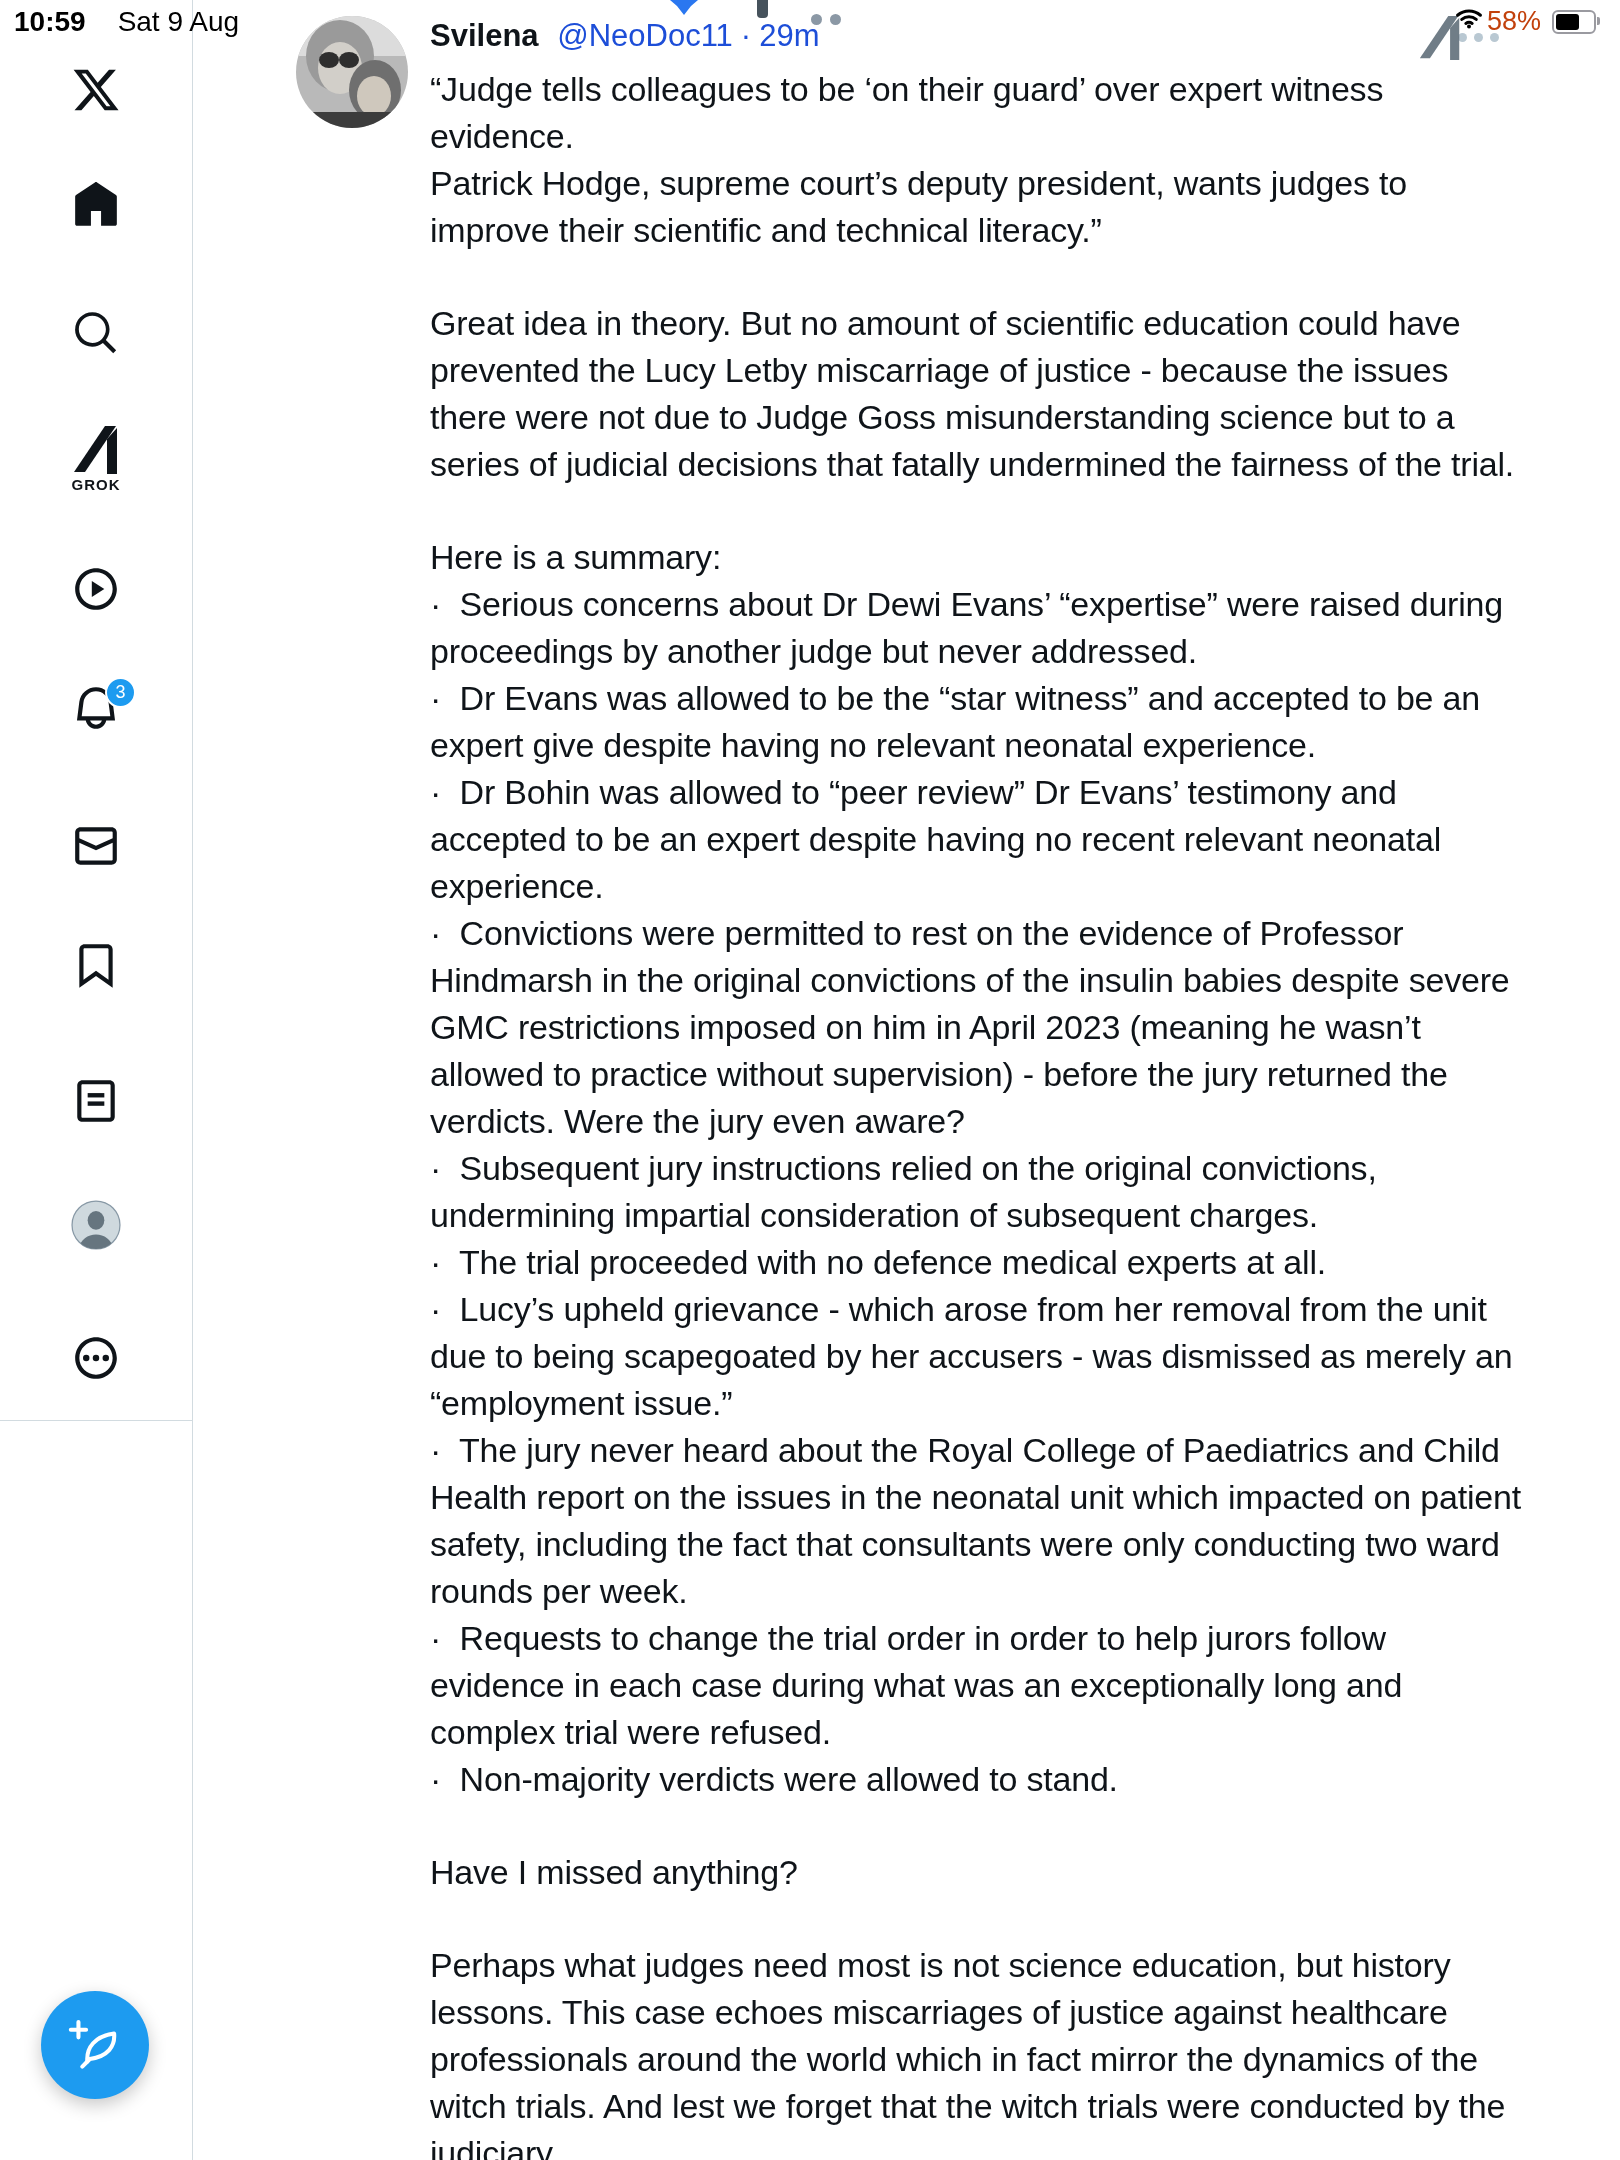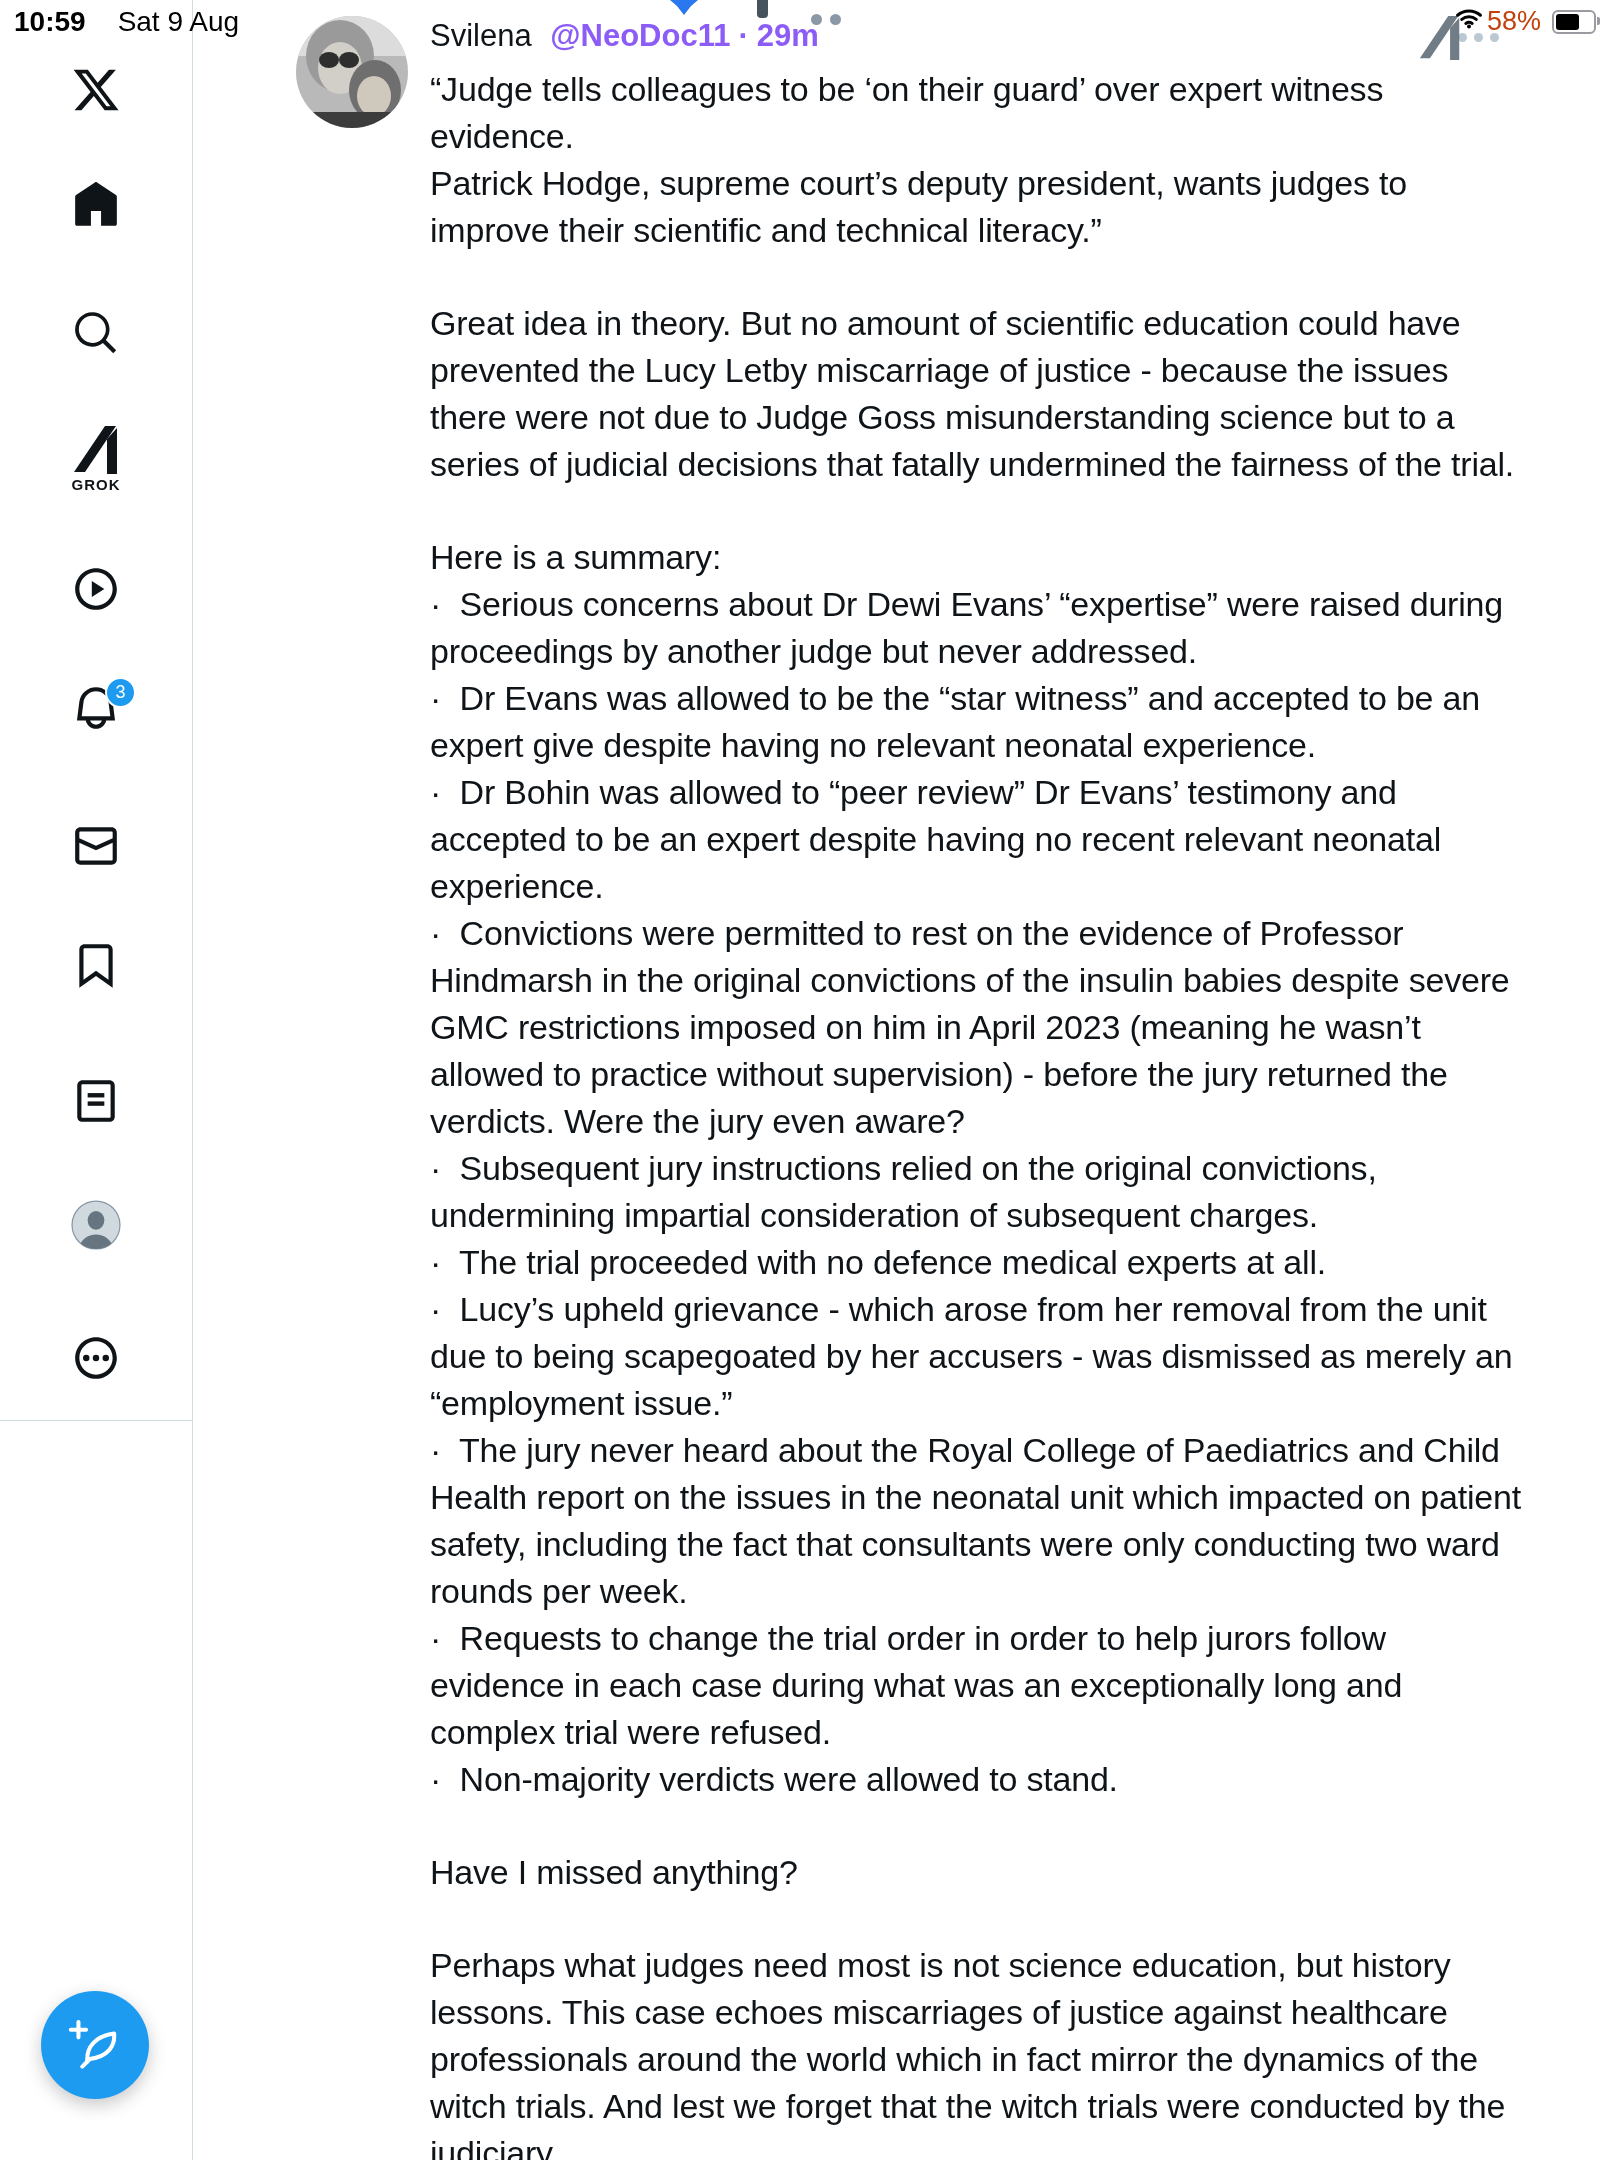--- a/index.html
+++ b/index.html
@@ -38,22 +38,22 @@
   .fab{
     position:absolute;left:41px;top:1991px;width:108px;height:108px;border-radius:50%;
     background:#1d9bf0;box-shadow:0 6px 18px rgba(0,0,0,.22);
     display:flex;align-items:center;justify-content:center;cursor:pointer;z-index:12;
   }
   .fab svg{width:56px;height:56px;}
   
   .main{position:absolute;left:193px;top:0;right:0;bottom:0;}
   .avatar{position:absolute;left:103px;top:16px;width:112px;height:112px;border-radius:50%;overflow:hidden;cursor:pointer;}
   .tweet-header{position:absolute;left:237px;top:18px;font-size:31px;white-space:nowrap;}
-  .author{font-weight:400;color:#0f1419;}
-  .handle,.sep,.time-ago{color:#8b5cf6;font-weight:700;}
+  .author{font-weight:700;color:#0f1419;}
+  .handle,.sep,.time-ago{color:#1d4ed8;font-weight:400;}
   .sep{margin:0 8px;}
   .header-more{position:absolute;left:618px;top:14px;display:flex;gap:8px;cursor:pointer;}
   .header-more span{width:11px;height:11px;border-radius:50%;background:#8b98a5;}
   .cut-badge{position:absolute;left:476px;top:0;width:30px;height:16px;}
   .cut-bar{position:absolute;left:564px;top:0;width:11px;height:18px;background:#46525c;border-radius:0 0 4px 4px;}
   .tweet-body{position:absolute;left:237px;top:66px;width:1096px;font-size:34px;line-height:47px;letter-spacing:-0.2px;color:#0f1419;}
   .tweet-body p{margin:0 0 46px;white-space:pre-wrap;}
 </style>
 </head>
 <body>

